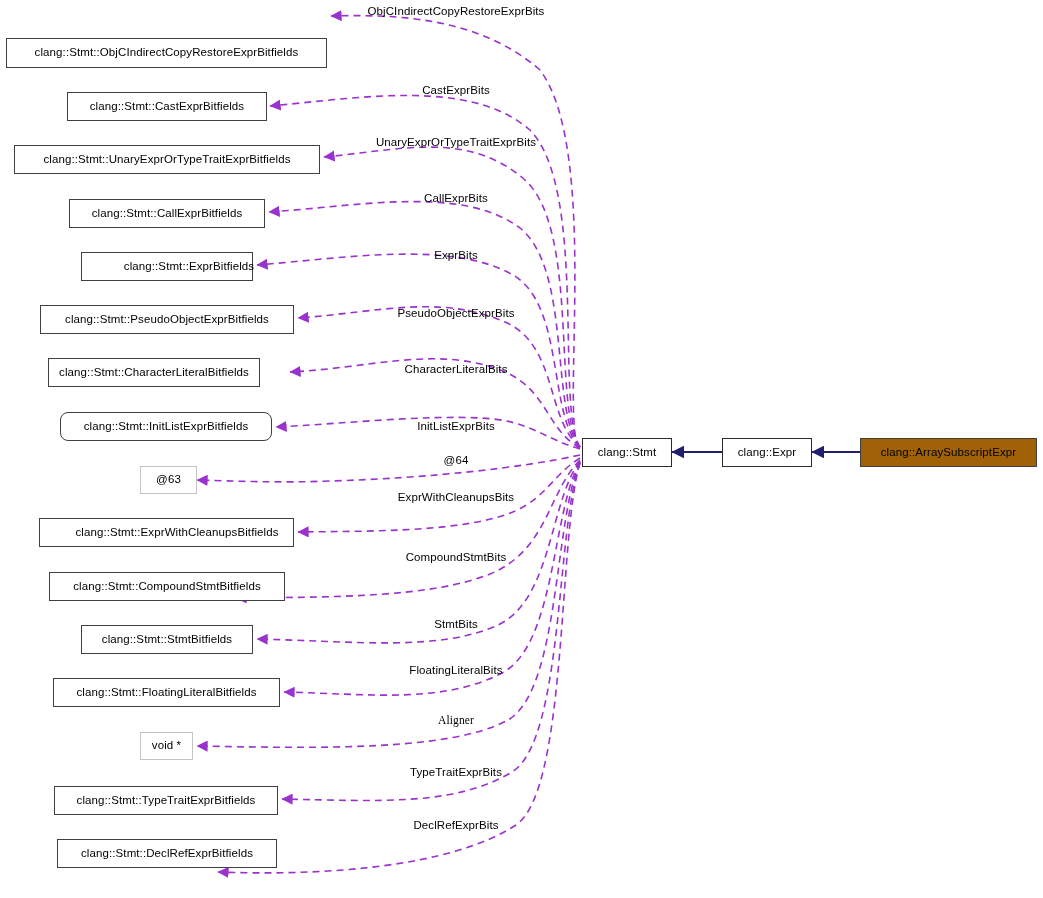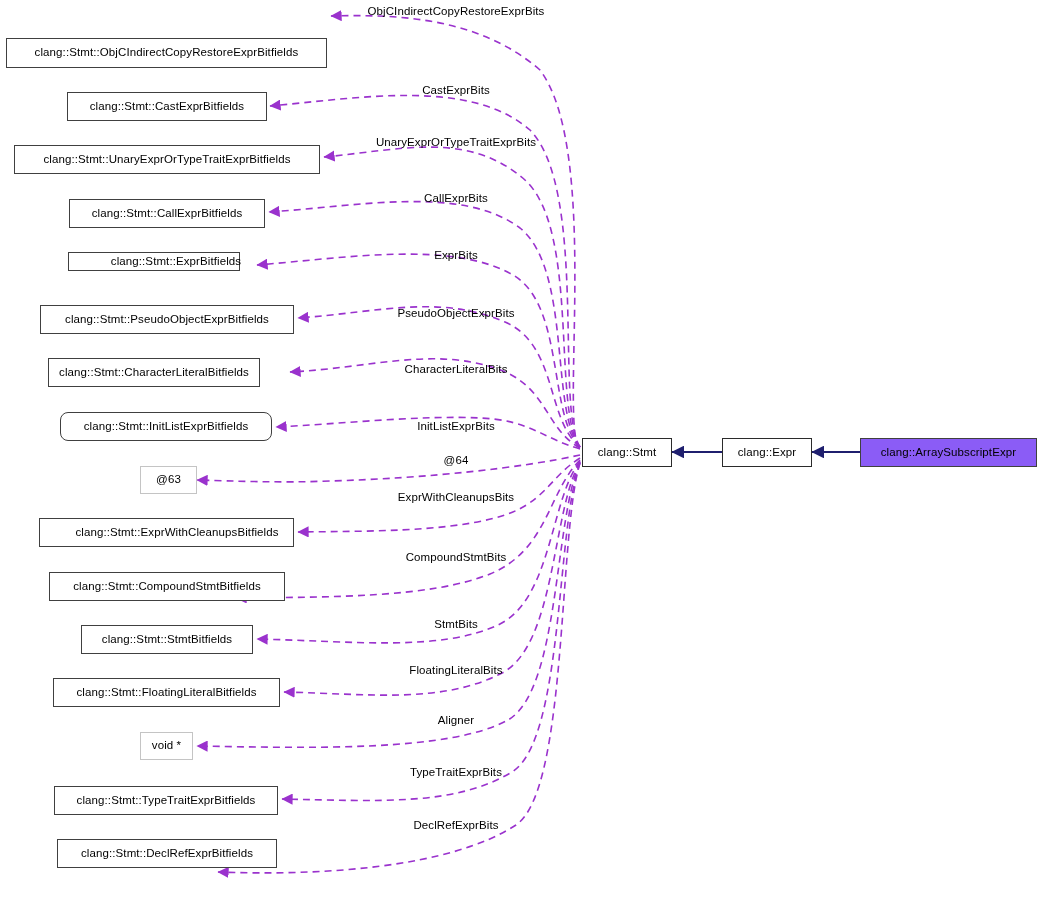--- a/index.html
+++ b/index.html
@@ -36,21 +36,21 @@
     color: #000000;
     font-size: 11.5px;
     line-height: 1;
     white-space: nowrap;
     letter-spacing: 0.1px;
   }
   .node.soft {
     border: 1px solid #c4c4c4;
   }
   .node.highlight {
-    background: #8b5cf6;
+    background: #a16207;
     border: 1px solid #404040;
   }
   .node.core {
     border: 1px solid #2b2b2b;
   }
   .edge-label {
     position: absolute;
     transform: translateX(-50%);
     font-size: 11.5px;
     color: #000000;
@@ -95,21 +95,21 @@
         <path d="M 722,452 L 672,452" fill="none" stroke="#1f1f6e" stroke-width="1.8" marker-end="url(#arrow-inherit)"></path>
         <path d="M 860,452 L 812,452" fill="none" stroke="#1f1f6e" stroke-width="1.8" marker-end="url(#arrow-inherit)"></path>
       </g>
   </svg>
 
   <div id="node-layer">
       <div class="node" style="left: 6px; top: 38px; width: 321px; height: 30px;">clang::Stmt::ObjCIndirectCopyRestoreExprBitfields</div>
       <div class="node" style="left: 67px; top: 92px; width: 200px; height: 29px;">clang::Stmt::CastExprBitfields</div>
       <div class="node" style="left: 14px; top: 145px; width: 306px; height: 29px;">clang::Stmt::UnaryExprOrTypeTraitExprBitfields</div>
       <div class="node" style="left: 69px; top: 199px; width: 196px; height: 29px;">clang::Stmt::CallExprBitfields</div>
-      <div class="node" style="left: 68px; top: 252px; width: 172px; height: 19px; padding-left: 44px;">clang::Stmt::ExprBitfields</div>
+      <div class="node" style="left: 81px; top: 252px; width: 172px; height: 29px; padding-left: 44px;">clang::Stmt::ExprBitfields</div>
       <div class="node" style="left: 40px; top: 305px; width: 254px; height: 29px;">clang::Stmt::PseudoObjectExprBitfields</div>
       <div class="node" style="left: 48px; top: 358px; width: 212px; height: 29px;">clang::Stmt::CharacterLiteralBitfields</div>
       <div class="node" style="left: 60px; top: 412px; width: 212px; height: 29px; border-radius: 8px;">clang::Stmt::InitListExprBitfields</div>
       <div class="node soft" style="left: 140px; top: 466px; width: 57px; height: 28px;">@63</div>
       <div class="node" style="left: 39px; top: 518px; width: 255px; height: 29px; padding-left: 21px;">clang::Stmt::ExprWithCleanupsBitfields</div>
       <div class="node" style="left: 49px; top: 572px; width: 236px; height: 29px;">clang::Stmt::CompoundStmtBitfields</div>
       <div class="node" style="left: 81px; top: 625px; width: 172px; height: 29px;">clang::Stmt::StmtBitfields</div>
       <div class="node" style="left: 53px; top: 678px; width: 227px; height: 29px;">clang::Stmt::FloatingLiteralBitfields</div>
       <div class="node soft" style="left: 140px; top: 732px; width: 53px; height: 28px;">void *</div>
       <div class="node" style="left: 54px; top: 786px; width: 224px; height: 29px;">clang::Stmt::TypeTraitExprBitfields</div>
@@ -125,18 +125,18 @@
       <div class="edge-label" style="left: 456px; top: 193px;">CallExprBits</div>
       <div class="edge-label" style="left: 456px; top: 250px;">ExprBits</div>
       <div class="edge-label" style="left: 456px; top: 308px;">PseudoObjectExprBits</div>
       <div class="edge-label" style="left: 456px; top: 364px;">CharacterLiteralBits</div>
       <div class="edge-label" style="left: 456px; top: 421px;">InitListExprBits</div>
       <div class="edge-label" style="left: 456px; top: 455px;">@64</div>
       <div class="edge-label" style="left: 456px; top: 492px;">ExprWithCleanupsBits</div>
       <div class="edge-label" style="left: 456px; top: 552px;">CompoundStmtBits</div>
       <div class="edge-label" style="left: 456px; top: 619px;">StmtBits</div>
       <div class="edge-label" style="left: 456px; top: 665px;">FloatingLiteralBits</div>
-      <div class="edge-label" style="left: 456px; top: 715px;">Aligner</div>
+      <div class="edge-label" style="left: 456px; top: 715px; font-family: Liberation Serif, serif;">Aligner</div>
       <div class="edge-label" style="left: 456px; top: 767px;">TypeTraitExprBits</div>
       <div class="edge-label" style="left: 456px; top: 820px;">DeclRefExprBits</div>
     </div>
 
 </div>
 
 </body></html>

